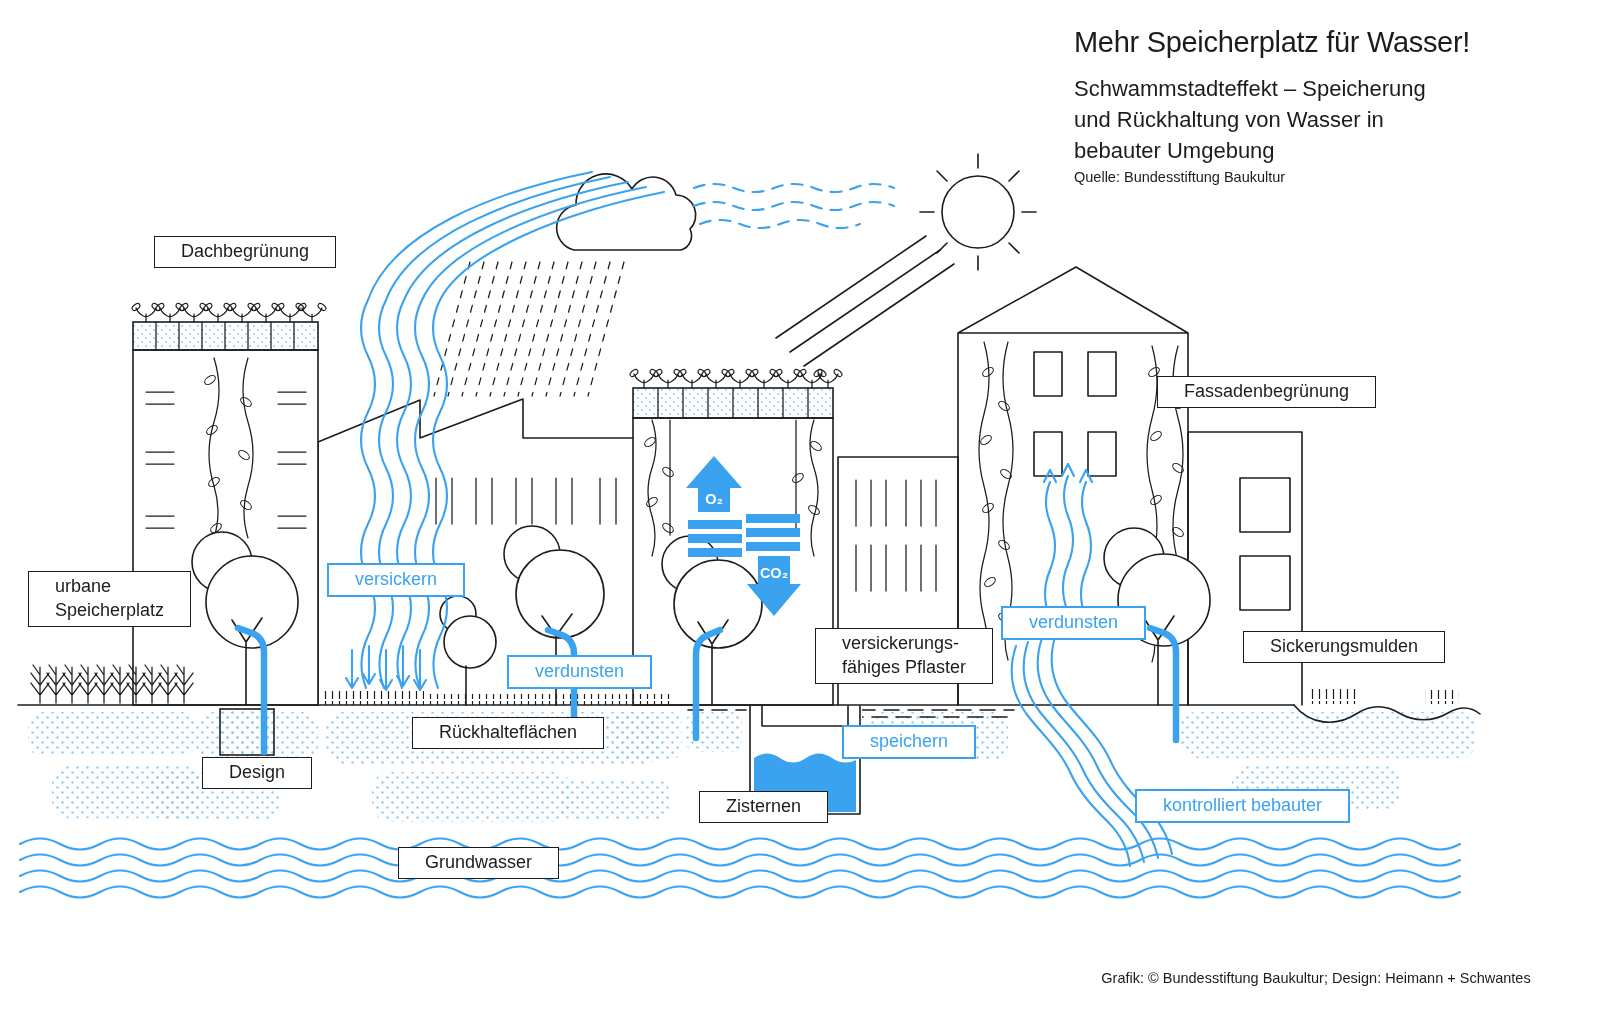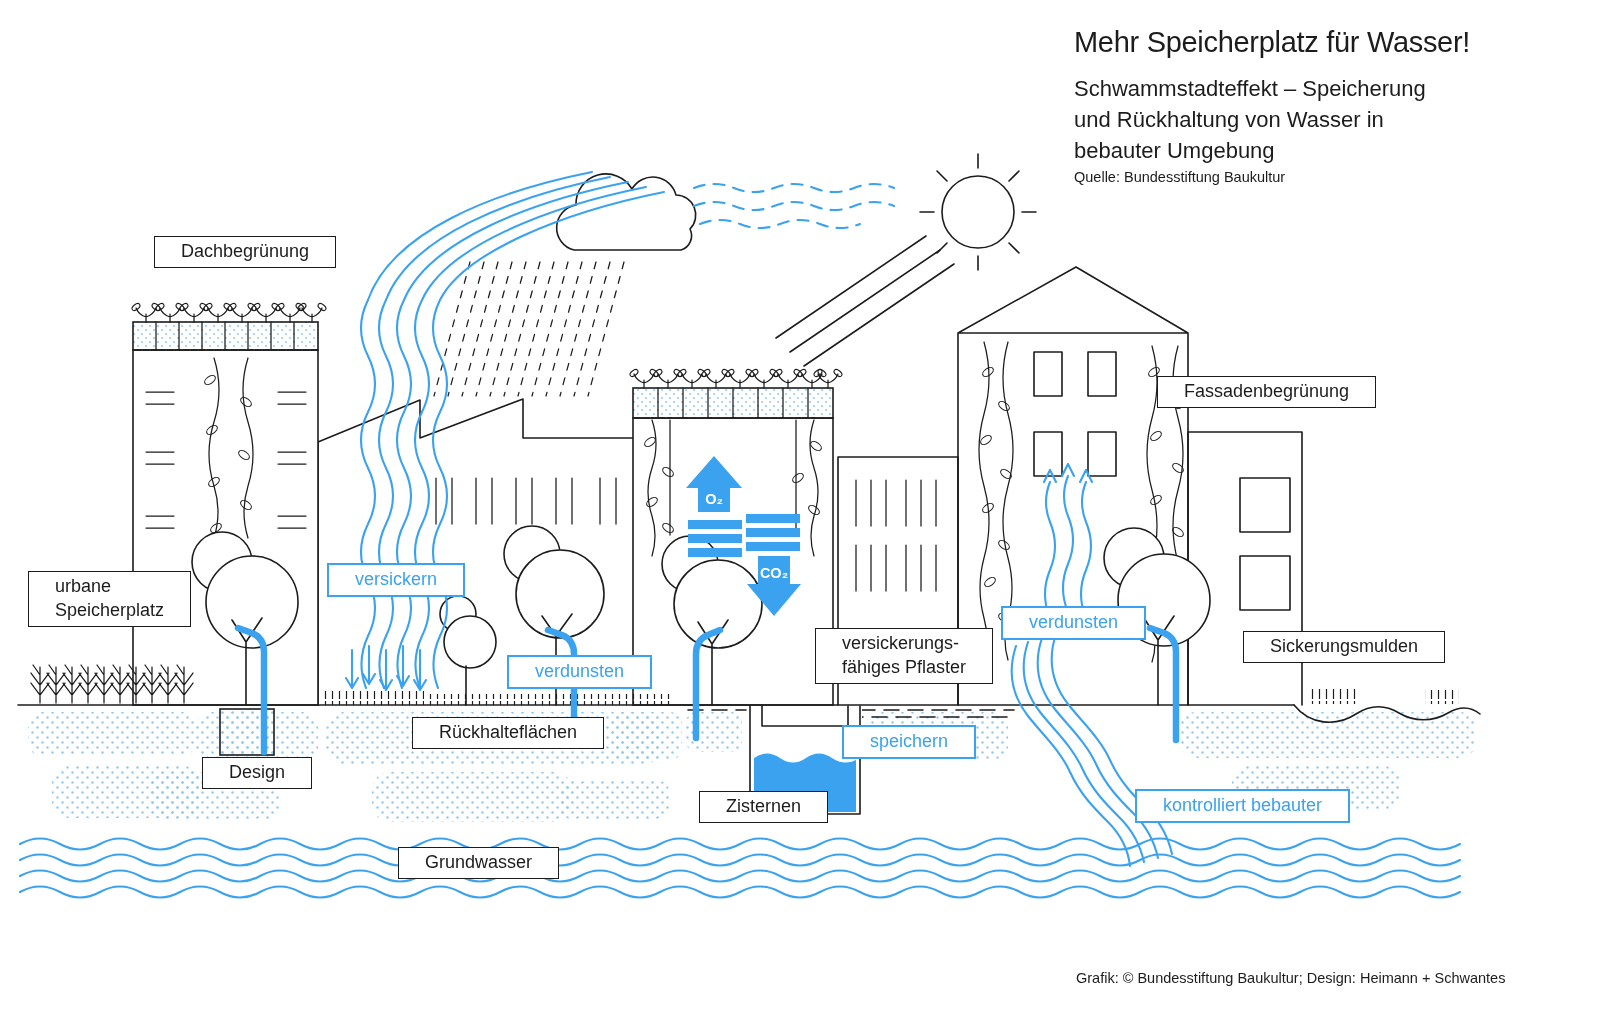--- a/index.html
+++ b/index.html
@@ -29,21 +29,21 @@
   .label{position:absolute;background:#fff;padding:3px 26px;font-size:18px;line-height:1.32;white-space:pre-line}
   .black{border:1.6px solid var(--line);color:var(--line)}
   .blue-box{border:2px solid var(--accent-blue);color:var(--accent-blue)}
 
   
   .title-block{position:absolute;left:1074px;top:26px;width:500px}
   .title-block h1{font-size:29px;font-weight:normal;letter-spacing:-0.3px}
   .subtitle{font-size:22px;line-height:1.42;margin-top:14px}
   .source{font-size:14.5px;margin-top:2px}
   .pre{white-space:pre-line}
-  .credit{position:absolute;left:1076px;top:970px;width:480px;text-align:left;font-size:14.5px}
+  .credit{position:absolute;left:1076px;top:970px;width:480px;text-align:center;font-size:14.5px}
 </style>
 </head>
 <body>
 
 <div class="canvas">
 
 <svg width="1600" height="1028" viewBox="0 0 1600 1028">
   <defs>
     <pattern id="dots" width="10" height="10" patternUnits="userSpaceOnUse">
       <circle cx="2.5" cy="2.5" r="1.2" fill="#8FC9F2"></circle>

